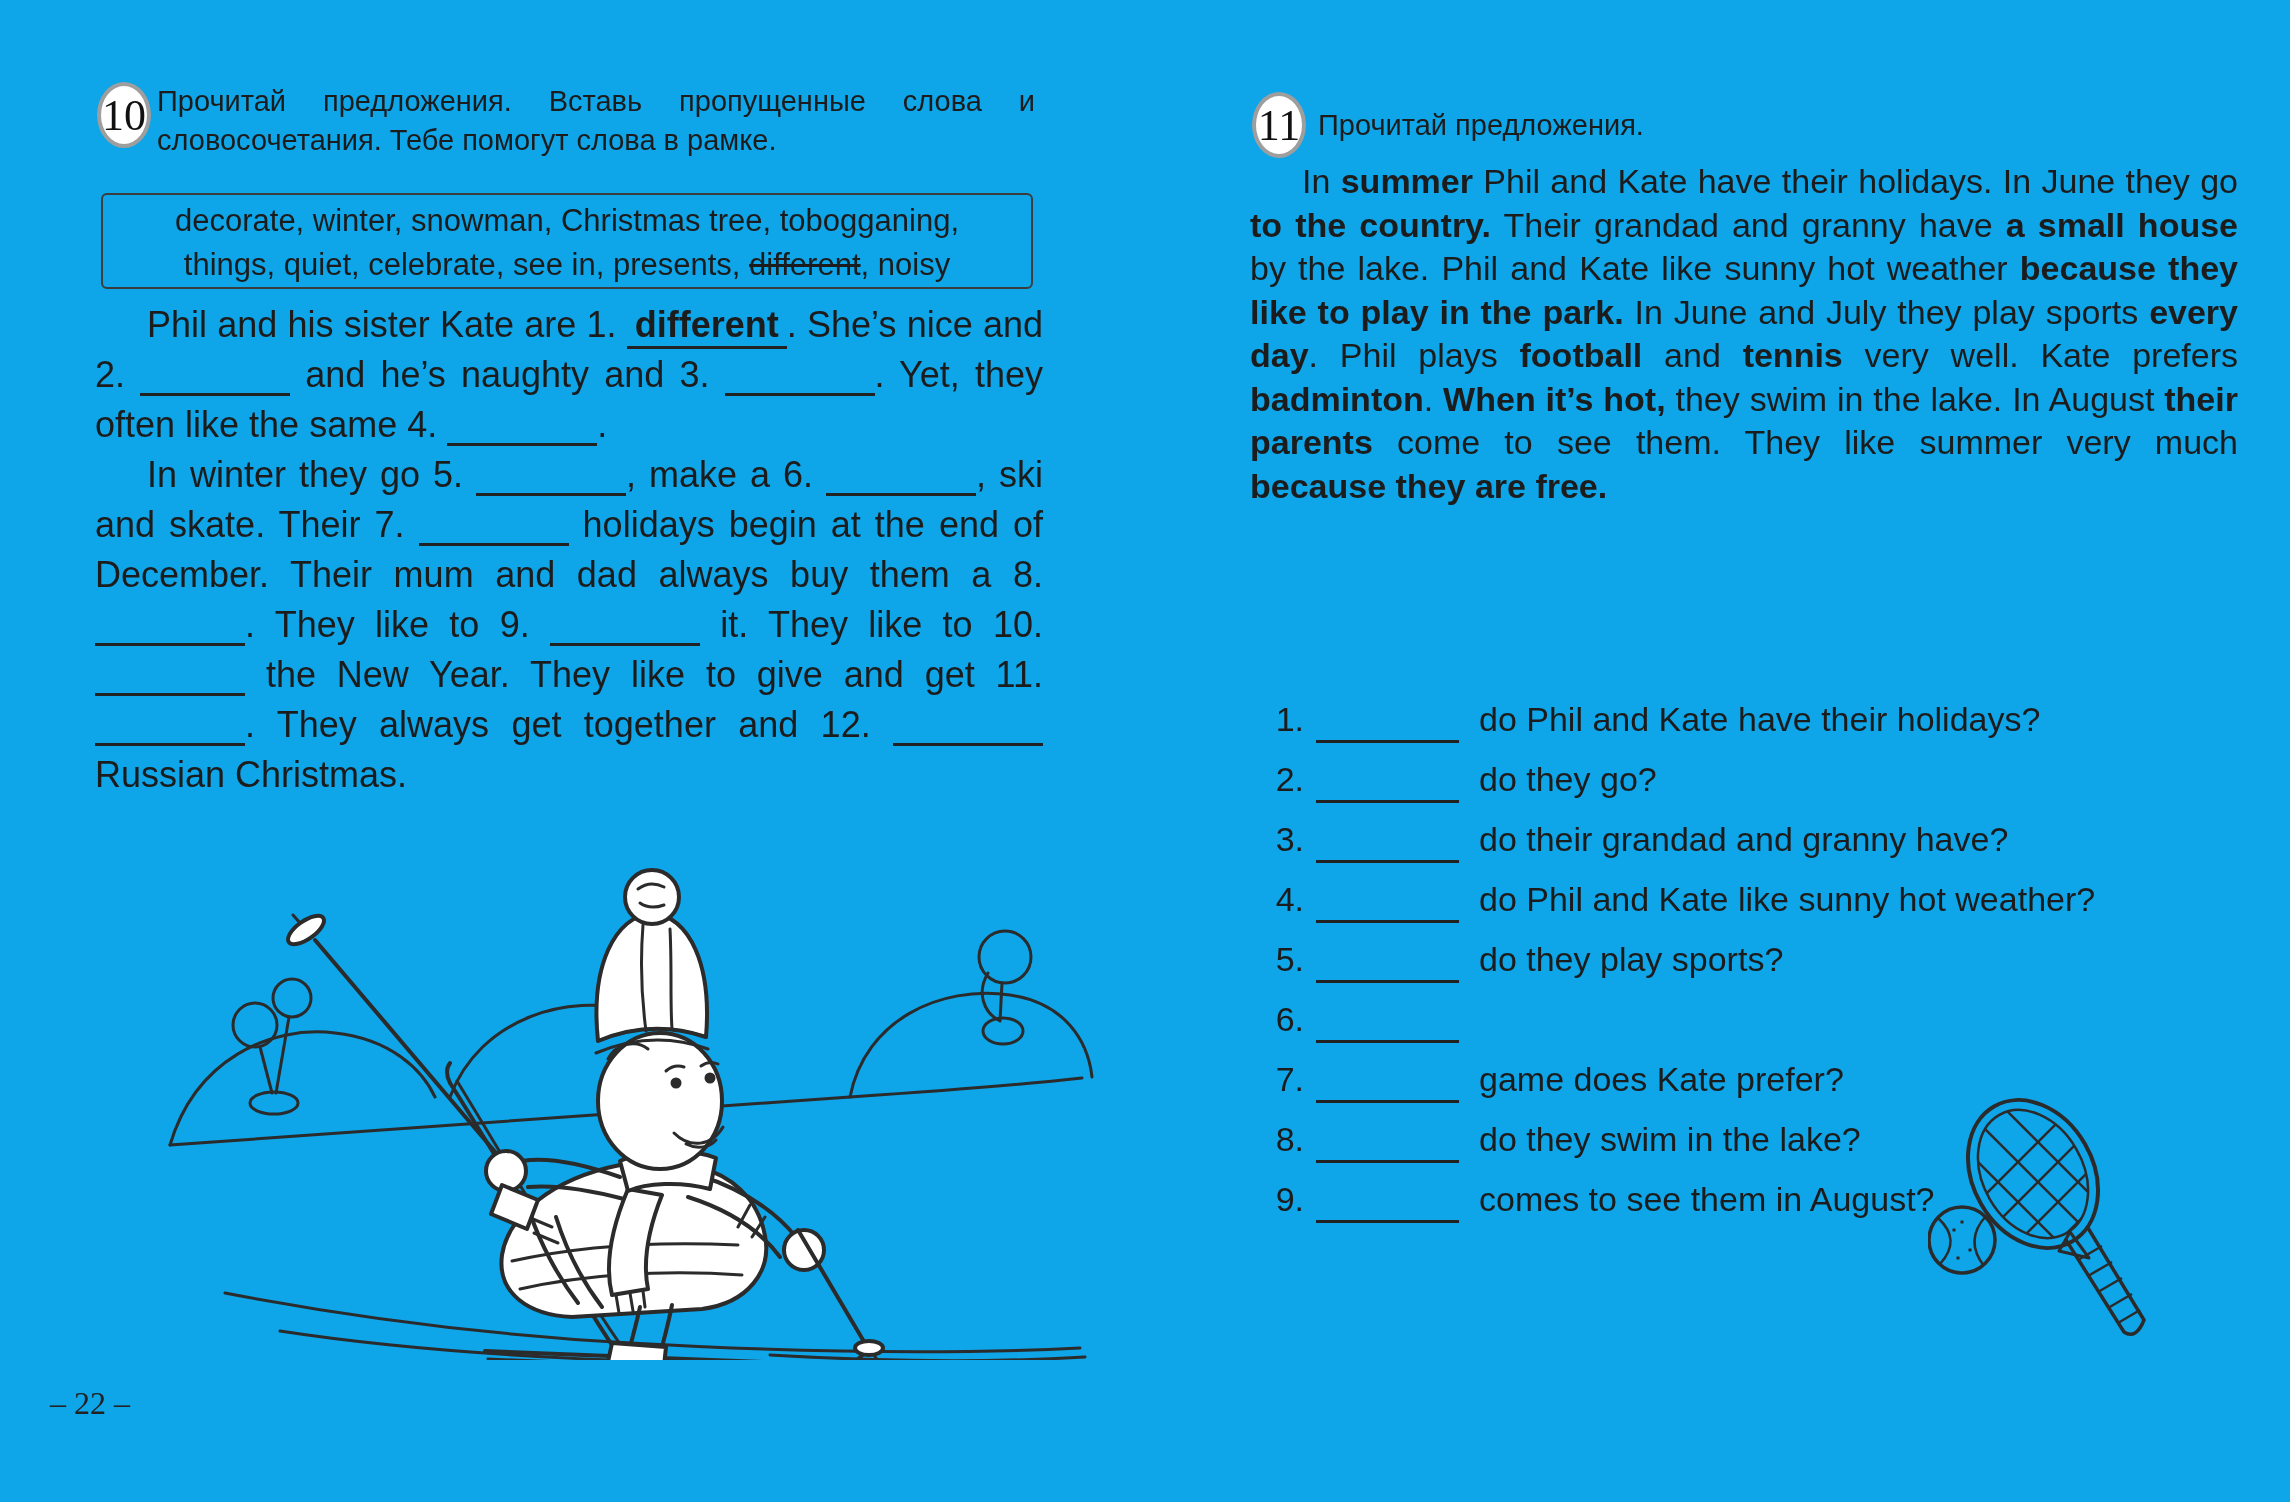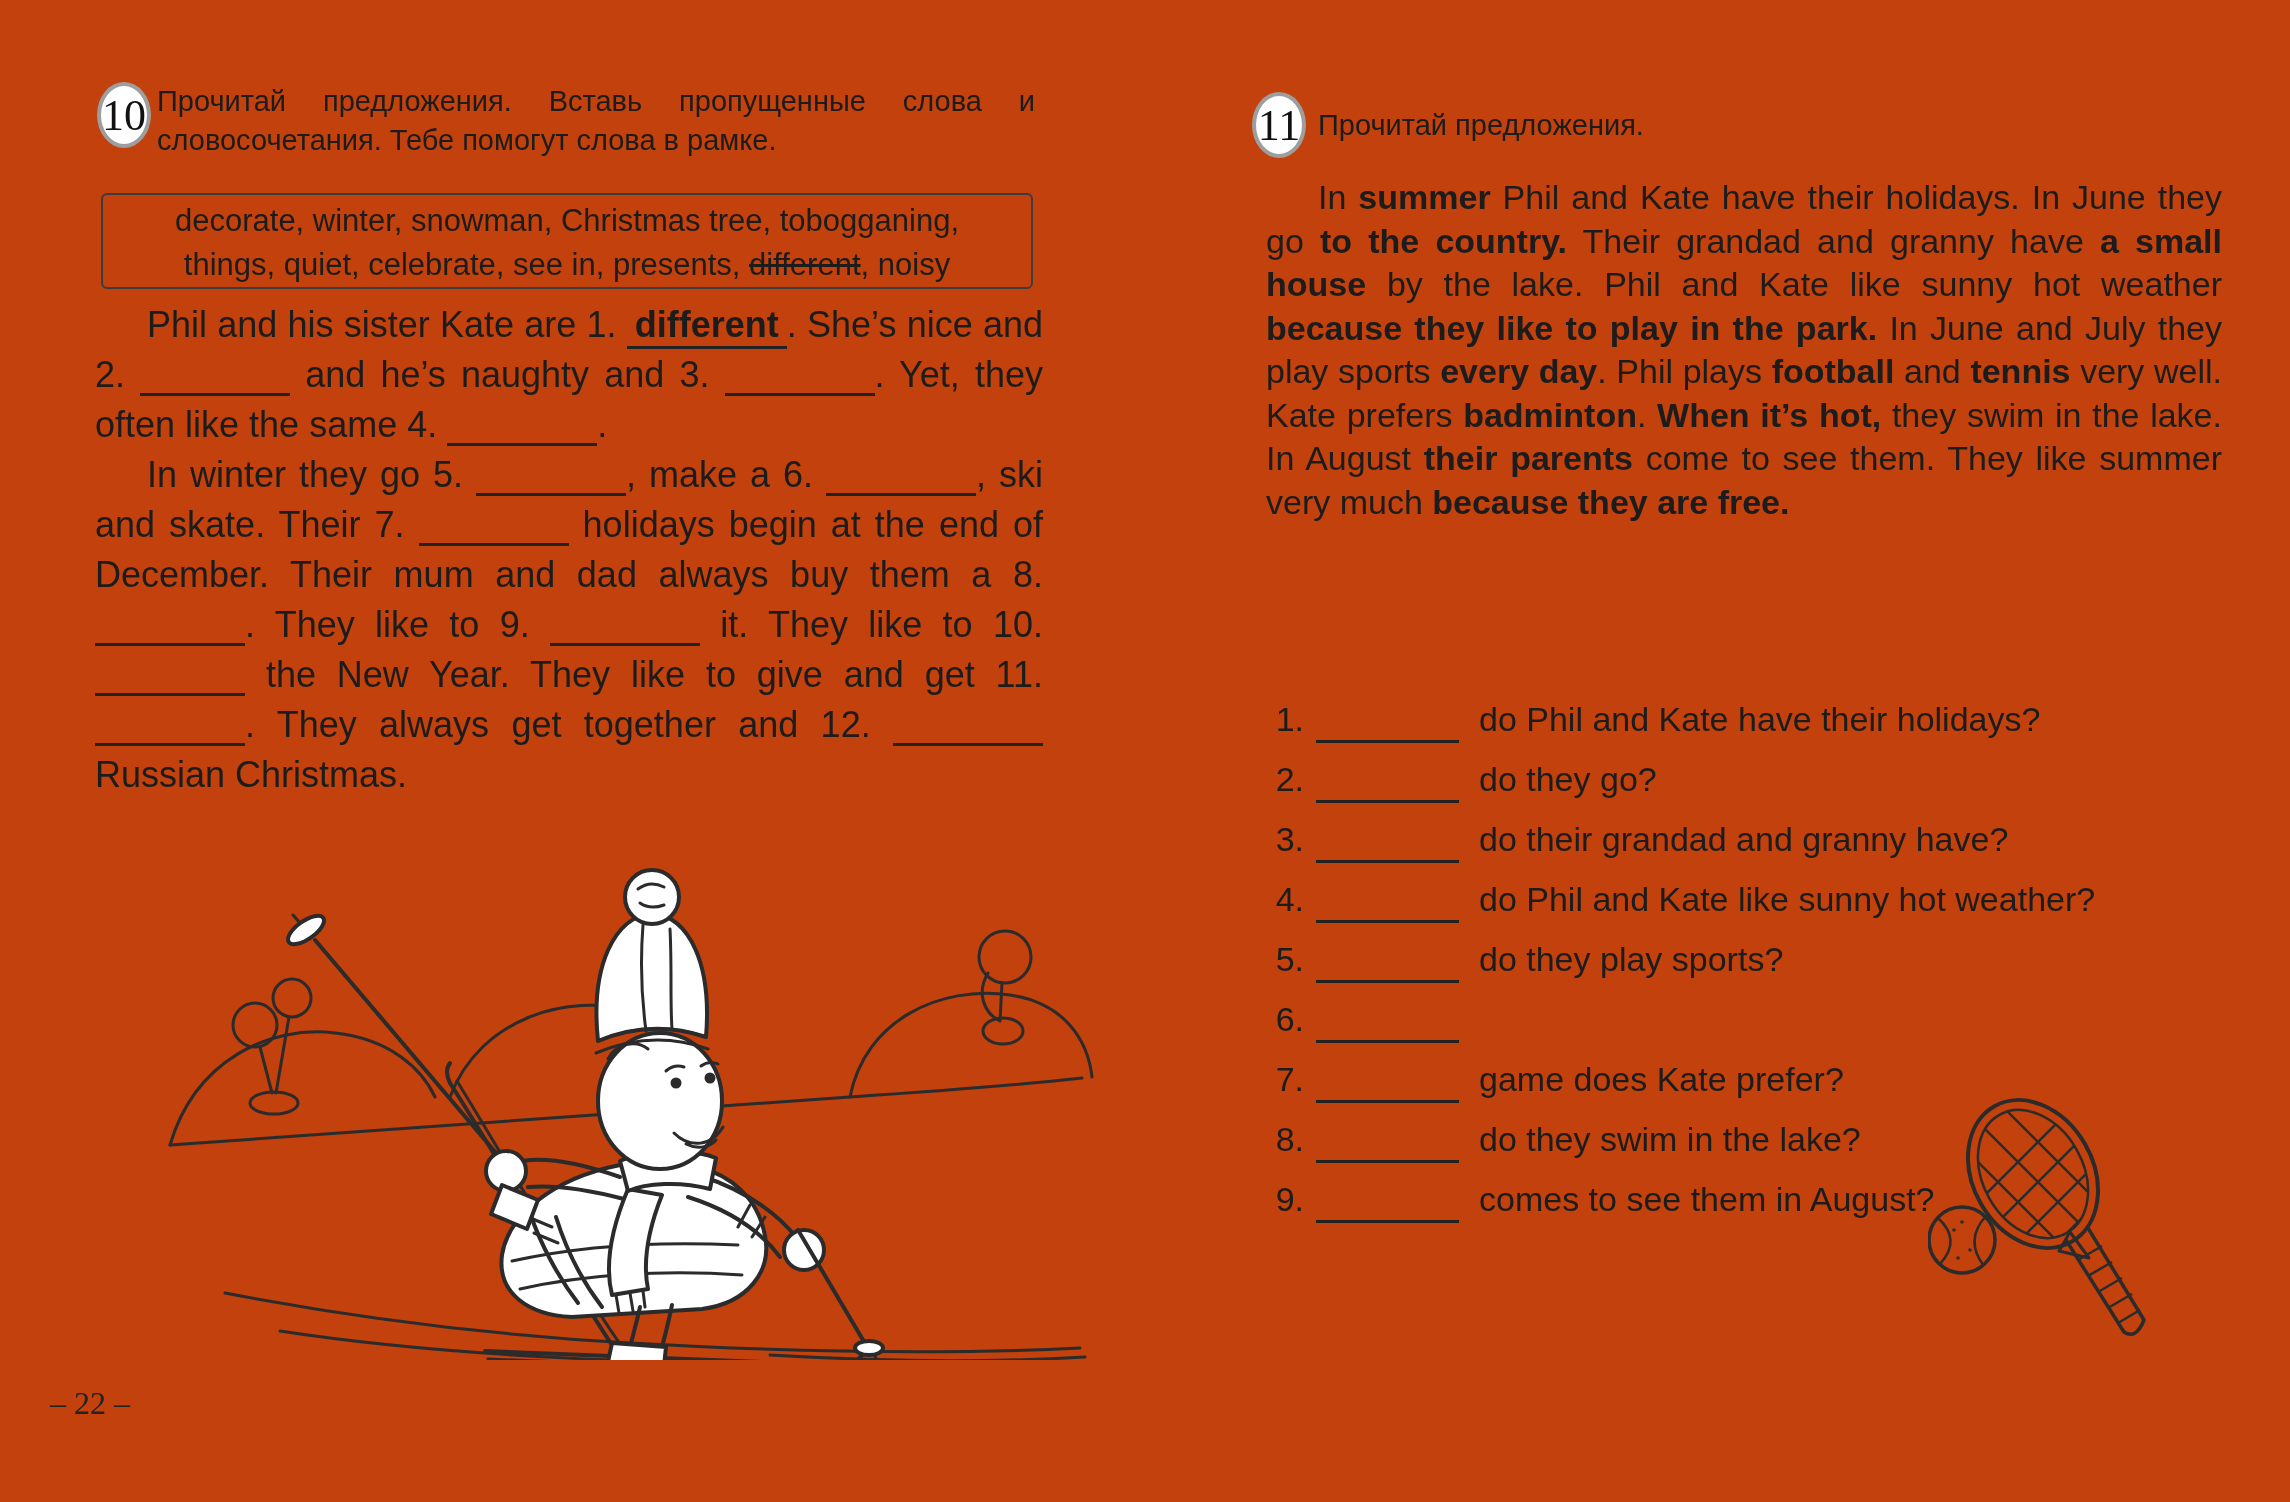--- a/index.html
+++ b/index.html
@@ -1,16 +1,16 @@
 <!DOCTYPE html>
 <html><head>
 <meta charset="utf-8">
 <style>
   html,body{margin:0;padding:0;background:#e8e8e8;}
-  .page{position:relative;width:2290px;height:1502px;background:#c2410c;
+  .page{position:relative;width:2290px;height:1502px;background:#0ea5e9;
         font-family:"Liberation Sans",sans-serif;color:#1c1c1c;overflow:hidden;}
 
   
   .badge{position:absolute;left:0;top:0;width:54px;height:66px;border:4px solid #9e9e9e;
          border-radius:50%;display:flex;align-items:center;justify-content:center;
          font-family:"Liberation Serif",serif;font-size:44px;color:#111;background:#fff;box-sizing:border-box;}
 
   .instr{font-size:29px;line-height:39px;text-align:justify;}
   .instr b{font-weight:700;}
 
@@ -32,21 +32,21 @@
   .illus-skier{position:absolute;left:150px;top:845px;width:950px;height:515px;}
   .page-num{position:absolute;left:50px;top:1385px;font-family:"Liberation Serif",serif;
             font-size:32px;color:#222;}
 
   
   .ex11-header{position:absolute;left:1252px;top:92px;width:985px;height:70px;}
   .ex11-header .instr{margin-left:66px;padding-top:14px;text-align:left;}
 
   .ex11-text{position:absolute;left:1250px;top:160px;width:988px;
              font-size:34px;line-height:43.5px;text-align:justify;}
-  .ex11-text p{margin:16px;text-indent:52px;}
+  .ex11-text p{margin:0;text-indent:52px;}
   .ex11-text b{font-weight:700;}
 
   .ex12-header{position:absolute;left:1252px;top:592px;width:985px;}
   .ex12-header .instr{margin-left:78px;width:902px;}
 
   .questions{position:absolute;left:1246px;top:700px;width:995px;}
   .q-row{display:flex;align-items:baseline;height:60px;font-size:34px;}
   .q-num{width:58px;text-align:right;flex:0 0 58px;}
   .q-blank{display:inline-block;width:143px;height:10px;border-bottom:3px solid #222;
            margin:0 20px 0 12px;flex:0 0 143px;align-self:flex-end;margin-bottom:17px;}

